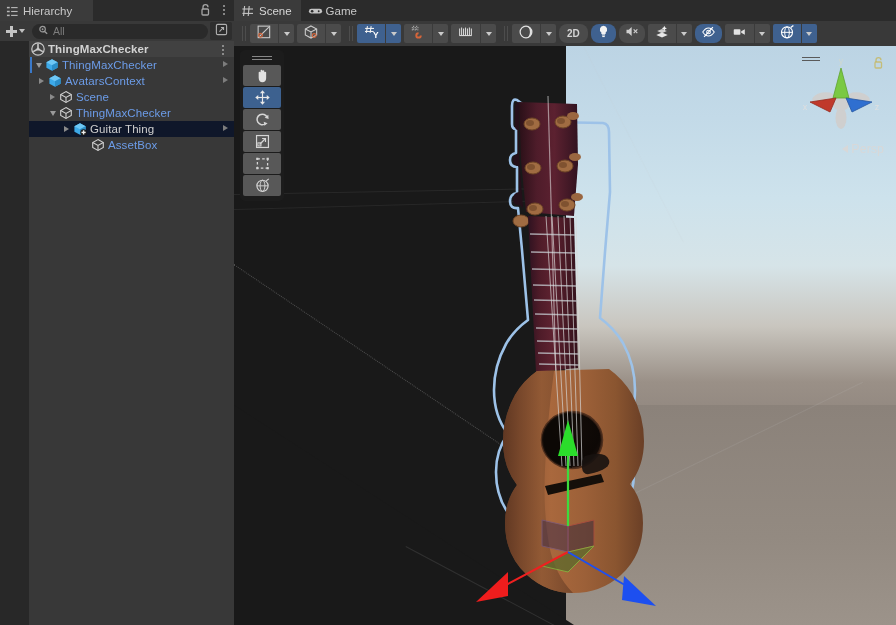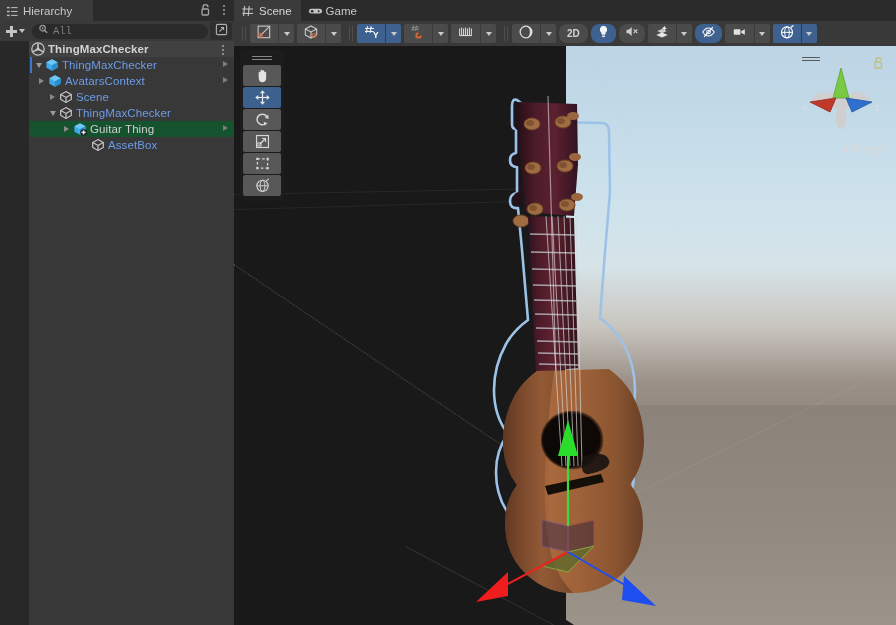--- a/index.html
+++ b/index.html
@@ -88,21 +88,20 @@
   .searchbox {
     flex: 1;
     height: 15px;
     margin: 0 2px 0 2px;
     background: #2a2a2a;
     border-radius: 8px;
     display: flex; align-items: center;
     padding: 0 6px;
     box-sizing: border-box;
     cursor: text;
-    font-family: Liberation Mono, monospace;
   }
   .searchbox .sico { margin-right: 4px; display:block; }
   .searchbox .sph {
     font-size: 10.5px; color: #7d7d7d;
     white-space: nowrap;
   }
   .popoutbtn {
     width: 22px; height: 18px;
     display:flex; align-items:center; justify-content:center;
     background: #2e2e2e;
@@ -126,21 +125,21 @@
   }
   .row {
     position: relative;
     height: 16px;
     display: flex; align-items: center;
     box-sizing: border-box;
     cursor: default;
     white-space: nowrap;
   }
   .row.r-scene-root { background: #414141; }
-  .row.r-hover { background: #14532d; }
+  .row.r-hover { background: #0f172a; }
   .row .foldout {
     width: 13px; height: 16px;
     display:flex; align-items:center; justify-content:center;
     flex: 0 0 13px;
     cursor: pointer;
   }
   .tri-right {
     width:0;height:0;
     border-top: 3.5px solid transparent;
     border-bottom: 3.5px solid transparent;

